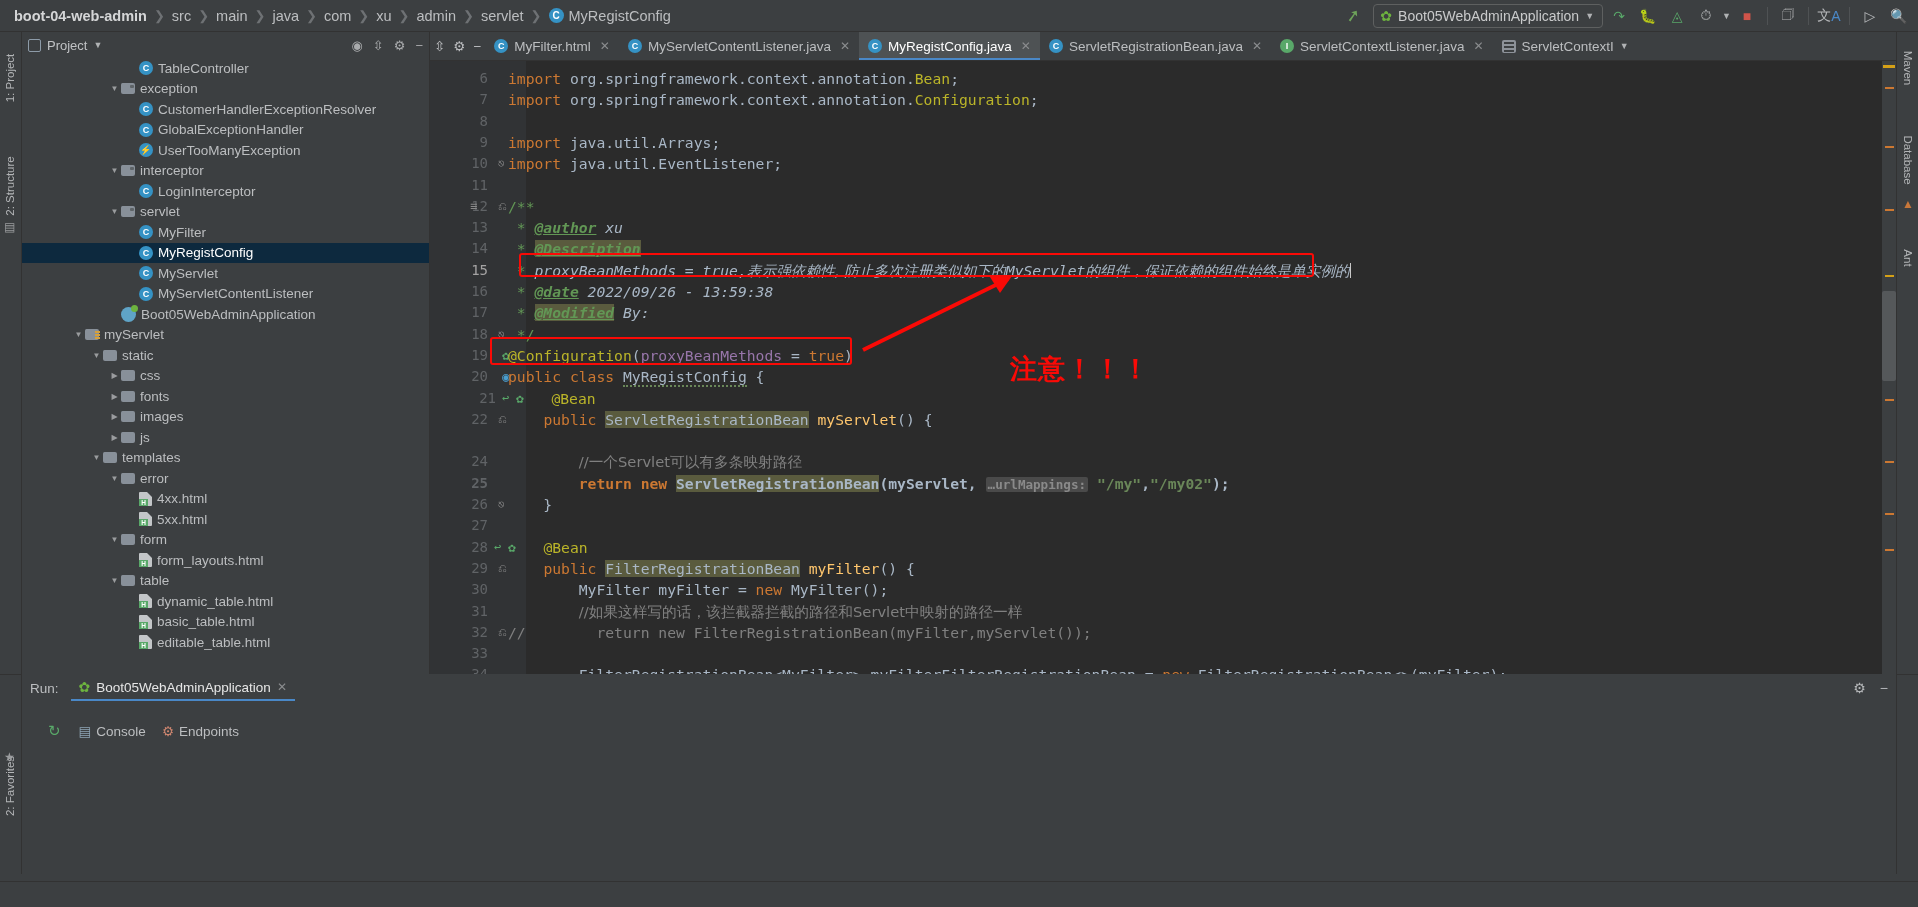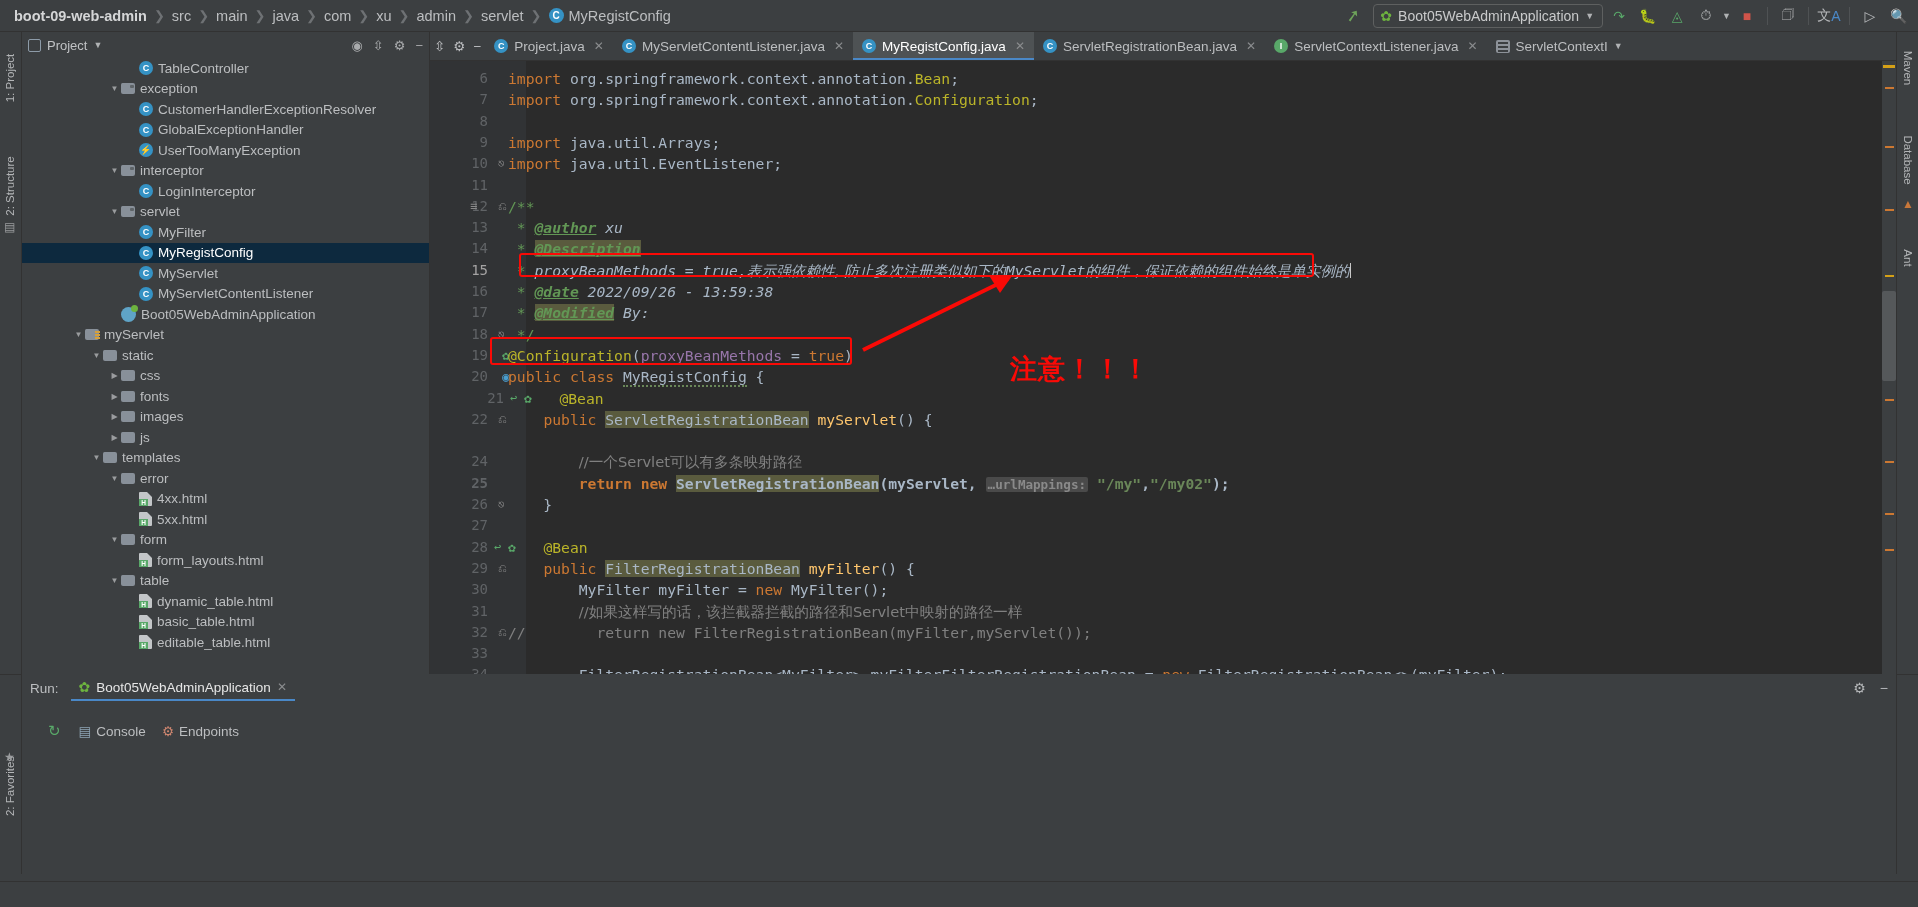--- a/index.html
+++ b/index.html
@@ -222,21 +222,21 @@
     border-top:1px solid #323232;
   }
 </style>
 </head>
 <body>
 
 <div class="app">
 
   <div class="topbar">
     <div class="breadcrumb">
-      <span class="crumb root">boot-09-web-admin</span>
+      <span class="crumb root">boot-04-web-admin</span>
       <span class="crumb-sep">❯</span>
       <span class="crumb">src</span>
       <span class="crumb-sep">❯</span>
       <span class="crumb">main</span>
       <span class="crumb-sep">❯</span>
       <span class="crumb">java</span>
       <span class="crumb-sep">❯</span>
       <span class="crumb">com</span>
       <span class="crumb-sep">❯</span>
       <span class="crumb">xu</span>
@@ -538,21 +538,21 @@
         </div>
       </div>
   </div>
 
   <div class="tabsrow" id="tabsrow">
       <span class="tab" style="padding:0 4px">⇳</span>
       <span class="tab" style="padding:0 4px">⚙</span>
       <span class="tab" style="padding:0 4px">−</span>
       <div class="tab">
         <span class="ic-c">C</span>
-        <span>Project.java</span>
+        <span>MyFilter.html</span>
         <span class="x">✕</span>
       </div>
       <div class="tab">
         <span class="ic-c">C</span>
         <span>MyServletContentListener.java</span>
         <span class="x">✕</span>
       </div>
       <div class="tab active">
         <span class="ic-c">C</span>
         <span>MyRegistConfig.java</span>
@@ -587,21 +587,21 @@
         <div class="line" style="top: 113.5px; position: absolute; left: 0px; right: 0px;"><span class="lnum">11</span><span class="code"></span></div>
         <div class="line" style="top: 134.8px; position: absolute; left: 0px; right: 0px;"><span class="lnum">12</span><span class="gicon" style="left:40px;color:#8a8a8a;font-size:12px">≡</span><span class="gicon" style="left:68px;color:#8a8a8a">⎌</span><span class="code"><span class="doc">/**</span></span></div>
         <div class="line" style="top: 156.1px; position: absolute; left: 0px; right: 0px;"><span class="lnum">13</span><span class="code"><span class="doc"> * </span><span class="doct">@author</span><span class="docv"> xu</span></span></div>
         <div class="line" style="top: 177.4px; position: absolute; left: 0px; right: 0px;"><span class="lnum">14</span><span class="code"><span class="doc"> * </span><span class="doct hl">@Description</span></span></div>
         <div class="line" style="top: 198.7px; position: absolute; left: 0px; right: 0px;"><span class="lnum cur">15</span><span class="code"><span class="doc"> * </span><span class="docv">proxyBeanMethods = true,</span><span class="docv" style="font-family:'DejaVu Sans',sans-serif">表示强依赖性, 防止多次注册类似如下的</span><span class="docv">MyServlet</span><span class="docv" style="font-family:'DejaVu Sans',sans-serif">的组件，保证依赖的组件始终是单实例的</span><span class="caretbar"></span></span></div>
         <div class="line" style="top: 220px; position: absolute; left: 0px; right: 0px;"><span class="lnum">16</span><span class="code"><span class="doc"> * </span><span class="doct">@date</span><span class="docv"> 2022/09/26 - 13:59:38</span></span></div>
         <div class="line" style="top: 241.3px; position: absolute; left: 0px; right: 0px;"><span class="lnum">17</span><span class="code"><span class="doc"> * </span><span class="doct hl">@Modified</span><span class="docv"> By:</span></span></div>
         <div class="line" style="top: 262.6px; position: absolute; left: 0px; right: 0px;"><span class="lnum">18</span><span class="gicon" style="left:68px;color:#8a8a8a">⎋</span><span class="code"><span class="doc"> */</span></span></div>
         <div class="line" style="top: 283.9px; position: absolute; left: 0px; right: 0px;"><span class="lnum">19</span><span class="gicon" style="left:72px;color:#59a869;font-size:13px">✿</span><span class="code"><span class="ann">@Configuration</span>(<span class="fld">proxyBeanMethods</span> = <span class="kw" style="color:#cc7832">true</span>)</span></div>
         <div class="line" style="top: 305.2px; position: absolute; left: 0px; right: 0px;"><span class="lnum">20</span><span class="gicon" style="left:72px;color:#4a9ecf;font-size:13px">◉</span><span class="code"><span class="kw">public</span> <span class="kw">class</span> <span class="cls wavy">MyRegistConfig</span> {</span></div>
-        <div class="line" style="top: 326.5px; position: absolute; left: 16px; right: 0px;"><span class="lnum">21</span><span class="gicon" style="left:64px;color:#59a869;font-size:12px">↩</span><span class="gicon" style="left:78px;color:#59a869;font-size:13px">✿</span><span class="code">    <span class="ann">@Bean</span></span></div>
+        <div class="line" style="top: 326.5px; position: absolute; left: 8px; right: 0px;"><span class="lnum">21</span><span class="gicon" style="left:64px;color:#59a869;font-size:12px">↩</span><span class="gicon" style="left:78px;color:#59a869;font-size:13px">✿</span><span class="code">    <span class="ann">@Bean</span></span></div>
         <div class="line" style="top: 347.8px; position: absolute; left: 0px; right: 0px;"><span class="lnum">22</span><span class="gicon" style="left:68px;color:#8a8a8a">⎌</span><span class="code">    <span class="kw">public</span> <span class="hl">ServletRegistrationBean</span> <span style="color:#ffc66d">myServlet</span>() {</span></div>
         <div class="line" style="top: 390.4px; position: absolute; left: 0px; right: 0px;"><span class="lnum">24</span><span class="code">        <span class="cmt" style="font-family:'DejaVu Sans',sans-serif">//一个Servlet可以有多条映射路径</span></span></div>
         <div class="line" style="top: 411.7px; position: absolute; left: 0px; right: 0px; font-weight: bold;"><span class="lnum">25</span><span class="code">        <span class="kw">return</span> <span class="kw">new</span> <span class="hl">ServletRegistrationBean</span>(myServlet, <span class="param">…urlMappings:</span> <span class="str">"/my"</span>,<span class="str">"/my02"</span>);</span></div>
         <div class="line" style="top: 433px; position: absolute; left: 0px; right: 0px;"><span class="lnum">26</span><span class="gicon" style="left:68px;color:#8a8a8a">⎋</span><span class="code">    }</span></div>
         <div class="line" style="top: 454.3px; position: absolute; left: 0px; right: 0px;"><span class="lnum">27</span><span class="code"></span></div>
         <div class="line" style="top: 475.6px; position: absolute; left: 0px; right: 0px;"><span class="lnum">28</span><span class="gicon" style="left:64px;color:#59a869;font-size:12px">↩</span><span class="gicon" style="left:78px;color:#59a869;font-size:13px">✿</span><span class="code">    <span class="ann">@Bean</span></span></div>
         <div class="line" style="top: 496.9px; position: absolute; left: 0px; right: 0px;"><span class="lnum">29</span><span class="gicon" style="left:68px;color:#8a8a8a">⎌</span><span class="code">    <span class="kw">public</span> <span class="hl">FilterRegistrationBean</span> <span style="color:#ffc66d">myFilter</span>() {</span></div>
         <div class="line" style="top: 518.2px; position: absolute; left: 0px; right: 0px;"><span class="lnum">30</span><span class="code">        MyFilter myFilter = <span class="kw">new</span> MyFilter();</span></div>
         <div class="line" style="top: 539.5px; position: absolute; left: 0px; right: 0px;"><span class="lnum">31</span><span class="code">        <span class="cmt" style="font-family:'DejaVu Sans',sans-serif">//如果这样写的话，该拦截器拦截的路径和Servlet中映射的路径一样</span></span></div>
         <div class="line" style="top: 560.8px; position: absolute; left: 0px; right: 0px;"><span class="lnum">32</span><span class="gicon" style="left:68px;color:#8a8a8a">⎌</span><span class="code"><span class="cmt">//        return new FilterRegistrationBean(myFilter,myServlet());</span></span></div>

